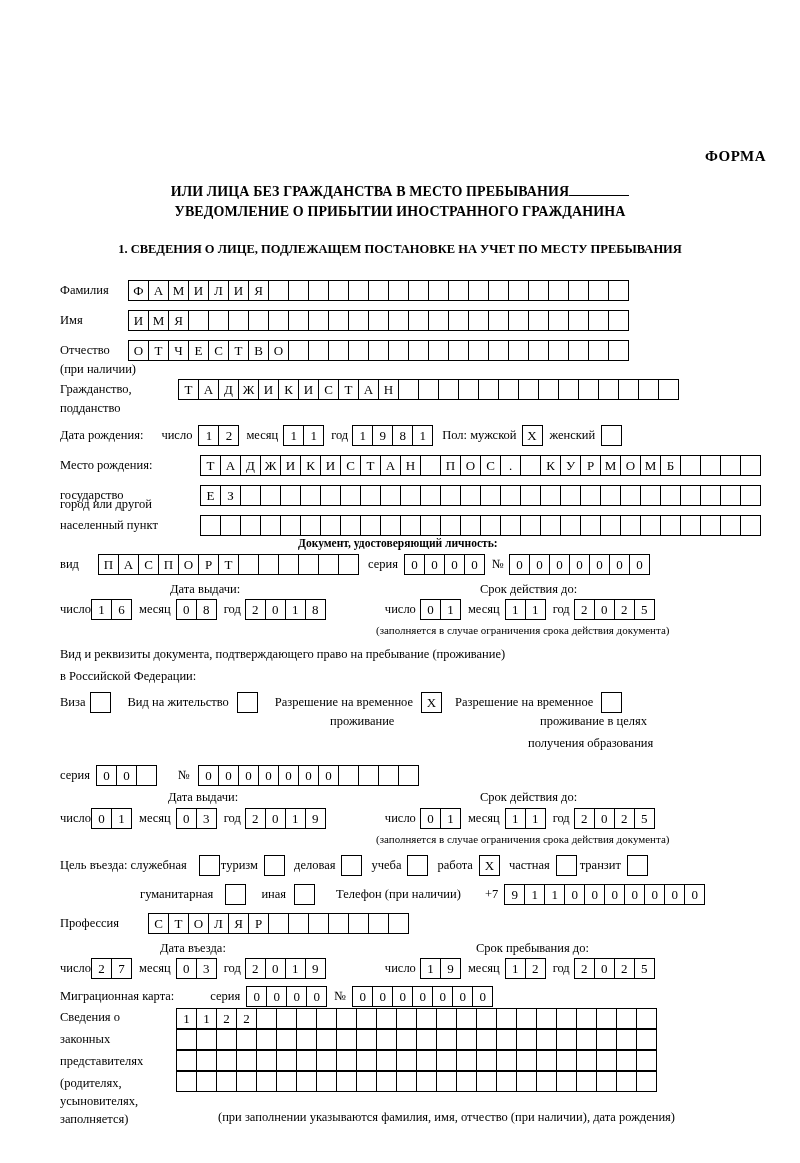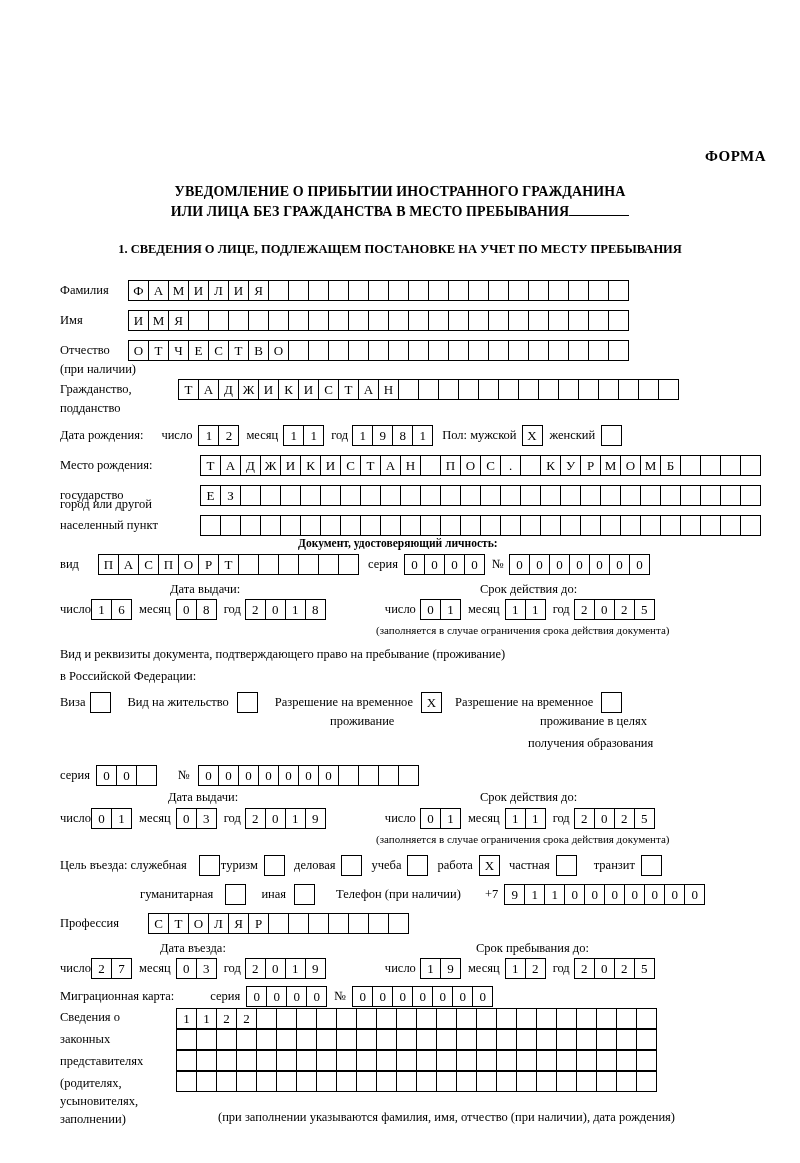--- a/index.html
+++ b/index.html
@@ -72,22 +72,22 @@
   .note { font-size: 11px; }
 </style>
 </head>
 <body>
 
 <div class="page">
 
   <div class="forma">ФОРМА</div>
 
   <div class="title">
+    <div><span>ИЛИ ЛИЦА БЕЗ ГРАЖДАНСТВА В МЕСТО ПРЕБЫВАНИЯ</span><span class="ul"></span></div>
     <div>УВЕДОМЛЕНИЕ О ПРИБЫТИИ ИНОСТРАННОГО ГРАЖДАНИНА</div>
-    <div><span>ИЛИ ЛИЦА БЕЗ ГРАЖДАНСТВА В МЕСТО ПРЕБЫВАНИЯ</span><span class="ul"></span></div>
   </div>
 
   <div class="section1">1. СВЕДЕНИЯ О ЛИЦЕ, ПОДЛЕЖАЩЕМ ПОСТАНОВКЕ НА УЧЕТ ПО МЕСТУ ПРЕБЫВАНИЯ</div>
 
   <div class="row" style="left:60px; top:280px;">
     <div class="lbl" style="width:68px;">Фамилия</div>
     <div class="cells">
         <div class="cell">Ф</div>
         <div class="cell">А</div>
         <div class="cell">М</div>
@@ -528,21 +528,21 @@
         <div class="cell"></div>
       </div>
     <div class="lbl" style="margin-left:10px;">работа</div>
     <div class="cells" style="margin-left:6px;">
         <div class="cell">X</div>
       </div>
     <div class="lbl" style="margin-left:10px;">частная</div>
     <div class="cells" style="margin-left:6px;">
         <div class="cell"></div>
       </div>
-    <div class="lbl" style="margin-left:18px;">транзит</div>
+    <div class="lbl" style="margin-left:4px;">транзит</div>
     <div class="cells" style="margin-left:6px;">
         <div class="cell"></div>
       </div>
   </div>
 
   <div class="row" style="left:140px; top:884px;">
     <div class="lbl">гуманитарная</div>
     <div class="cells" style="margin-left:12px;">
         <div class="cell"></div>
       </div>
@@ -644,21 +644,21 @@
         <div class="cell">0</div>
         <div class="cell">0</div>
       </div>
   </div>
 
   <div class="row lbl" style="left:60px; top:1010px;">Сведения о</div>
   <div class="row lbl" style="left:60px; top:1032px;">законных</div>
   <div class="row lbl" style="left:60px; top:1054px;">представителях</div>
   <div class="row lbl" style="left:60px; top:1076px;">(родителях,</div>
   <div class="row lbl" style="left:60px; top:1094px;">усыновителях,</div>
-  <div class="row lbl" style="left:60px; top:1112px;">заполнении)</div>
+  <div class="row lbl" style="left:60px; top:1112px;">заполняется)</div>
 
   <div class="row" style="left:176px; top:1008px;">
     <div class="cells">
         <div class="cell">1</div>
         <div class="cell">1</div>
         <div class="cell">2</div>
         <div class="cell">2</div>
         <div class="cell"></div>
         <div class="cell"></div>
         <div class="cell"></div>

